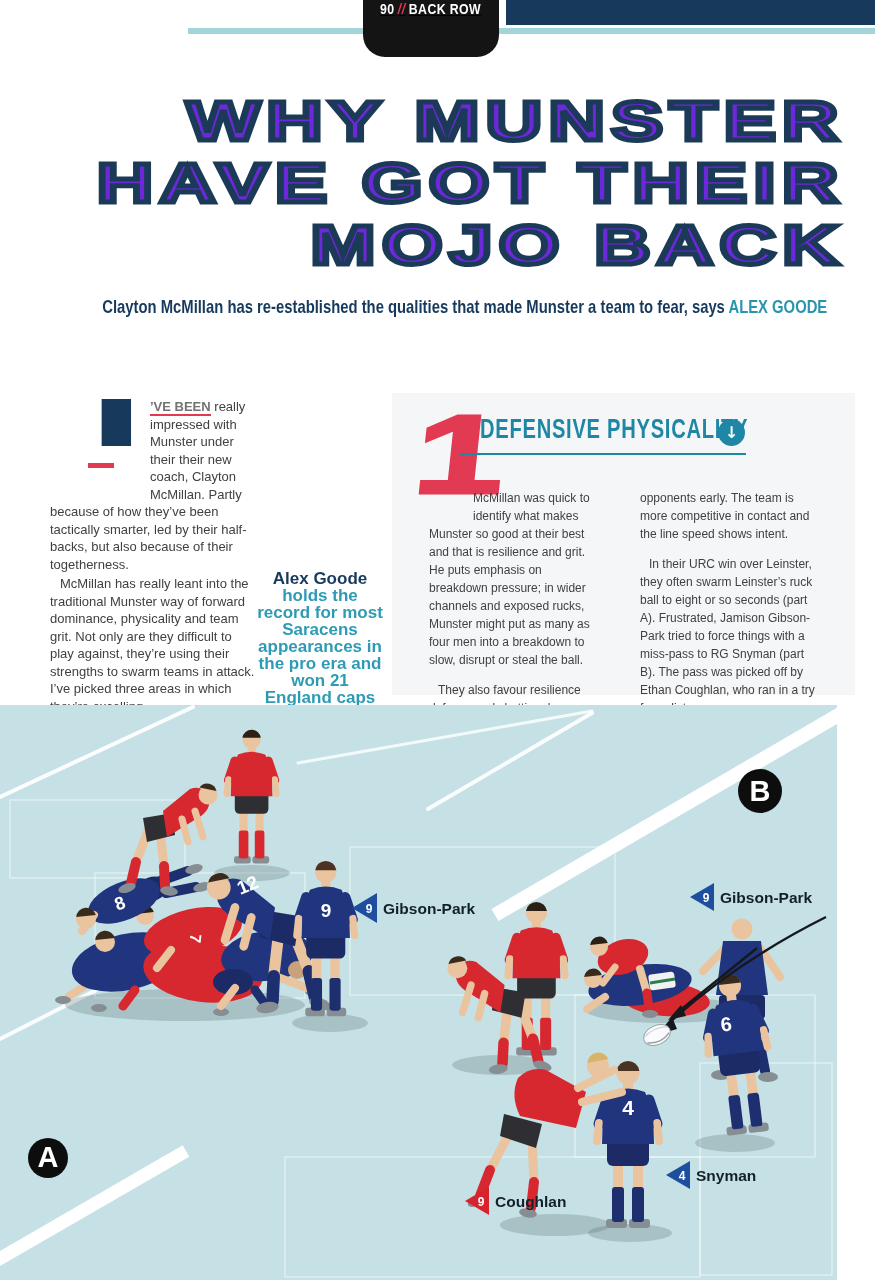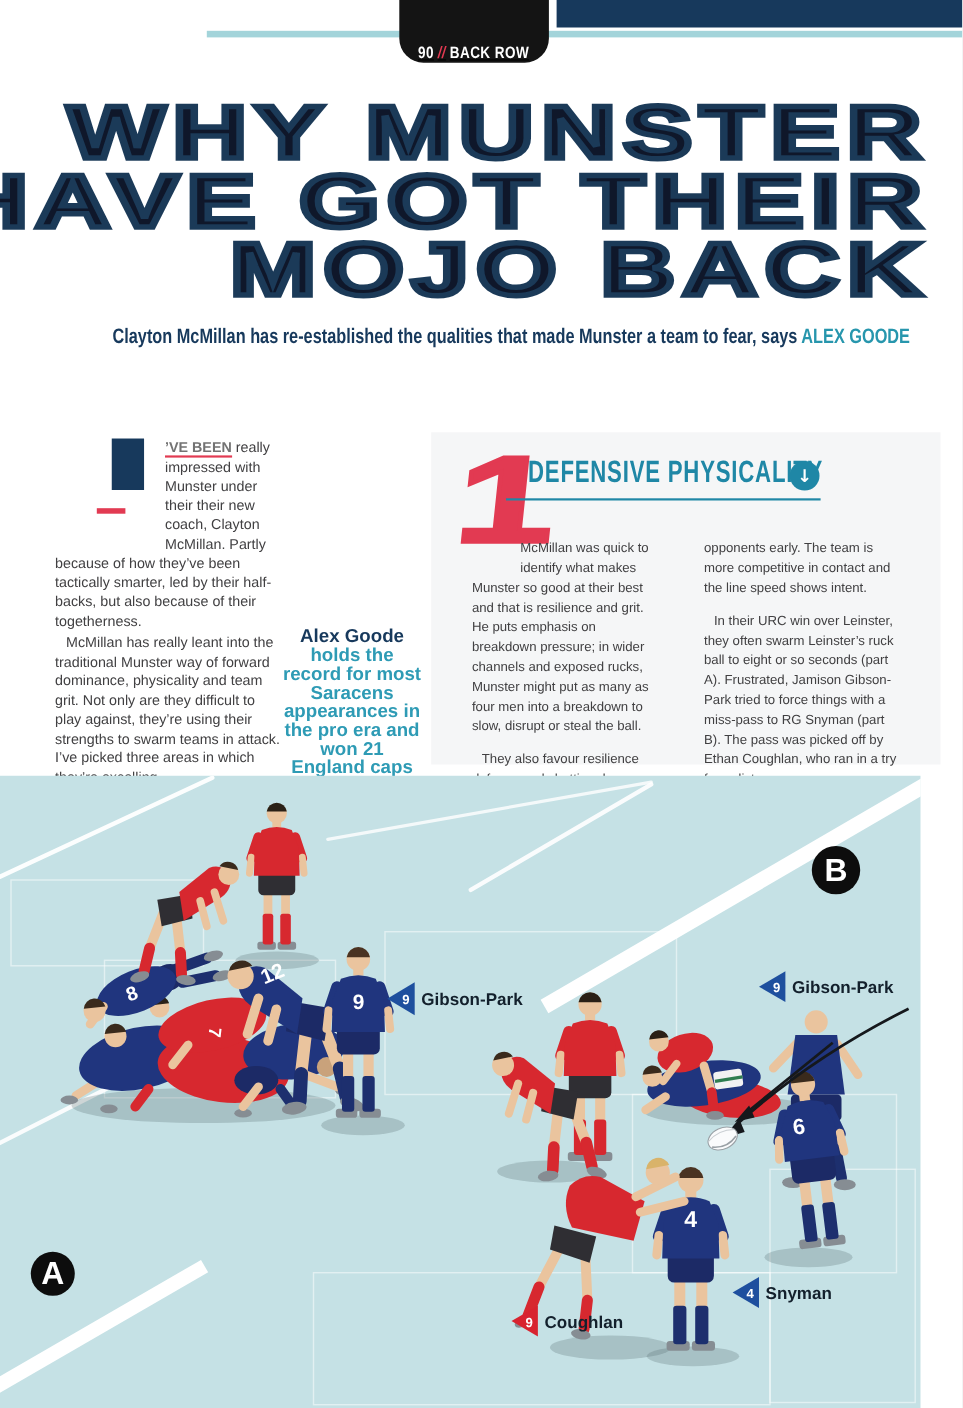--- a/index.html
+++ b/index.html
@@ -3,28 +3,28 @@
 <meta charset="utf-8">
 <style>
   html,body{margin:0;padding:0;background:#e9e9e9;}
   .page{position:relative;width:875px;height:1280px;background:#ffffff;overflow:hidden;
         font-family:"Liberation Sans",sans-serif;}
 
   
   .navy-bar{position:absolute;left:506px;top:0;width:369px;height:25px;background:#17395c;}
   .teal-rule{position:absolute;left:188px;top:28px;width:687px;height:6px;background:#a3d4da;}
   .badge{position:absolute;left:363px;top:0;width:136px;height:57px;background:#141414;
-         border-radius:0 0 22px 22px;display:flex;align-items:flex-end;justify-content:center;z-index:3;text-decoration:underline;}
+         border-radius:0 0 22px 22px;display:flex;align-items:flex-start;justify-content:center;z-index:3;text-decoration:underline;}
   .badge-inner{color:#fff;font-weight:bold;font-size:15px;white-space:nowrap;
                transform:scaleX(.82);letter-spacing:.5px;}
   .badge .slash{color:#e23a52;font-style:italic;margin:0 4px;}
 
   
   .headline{position:absolute;top:90px;right:30px;width:845px;text-align:right;
-            color:#0f172a;font-weight:bold;font-size:68px;line-height:62px;}
+            color:#6d28d9;font-weight:bold;font-size:56px;line-height:62px;}
   .headline .hl{display:inline-block;transform:scaleX(1.38);transform-origin:100% 50%;
                 -webkit-text-stroke:5px #1b3a58;letter-spacing:5px;white-space:nowrap;}
 
   
   .standfirst{position:absolute;top:296px;left:0;width:746px;text-align:center;
               color:#17395c;font-size:19px;font-weight:bold;}
   .standfirst .inner{display:inline-block;transform:scaleX(.78);white-space:nowrap;}
   .standfirst .author{color:#2796ad;}
 
   

